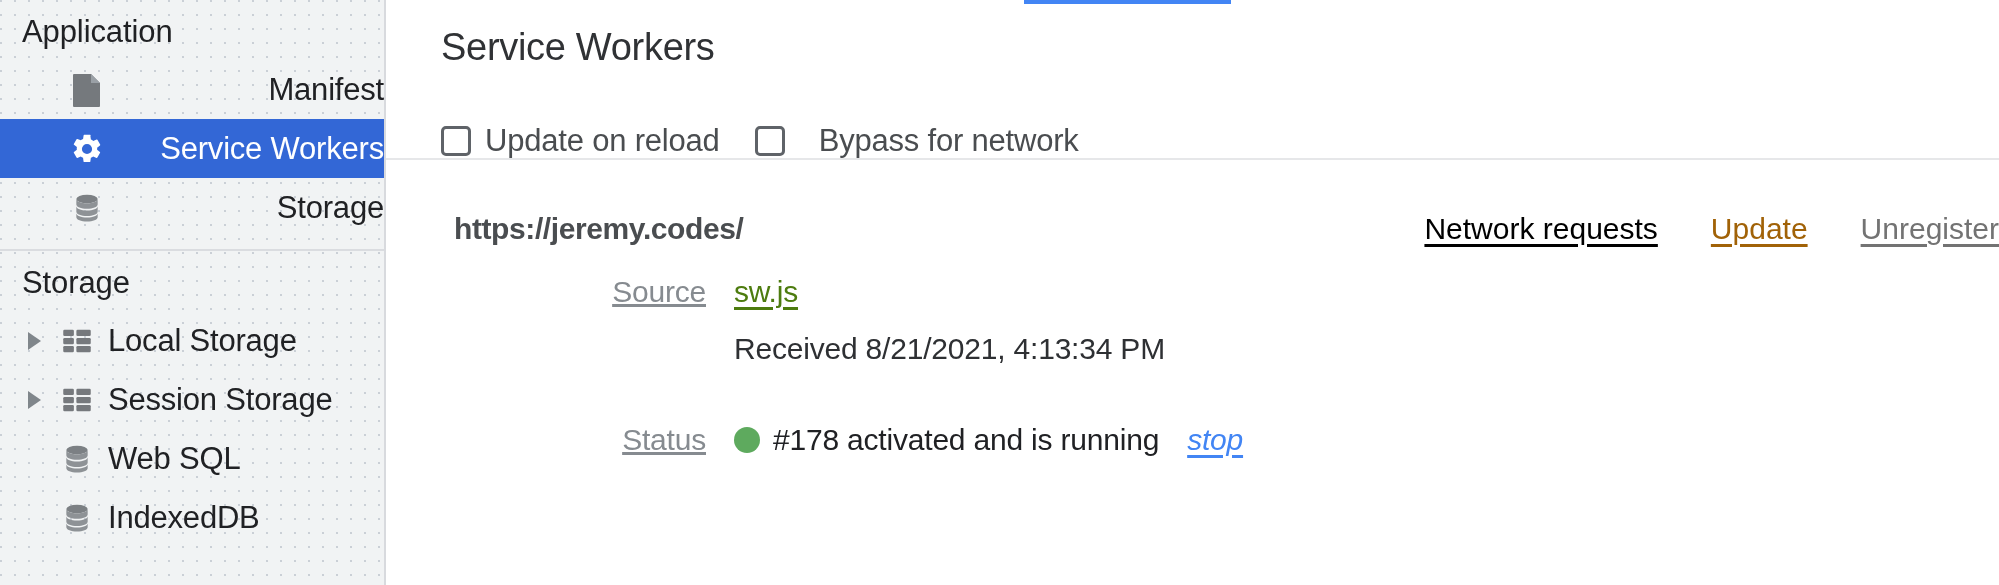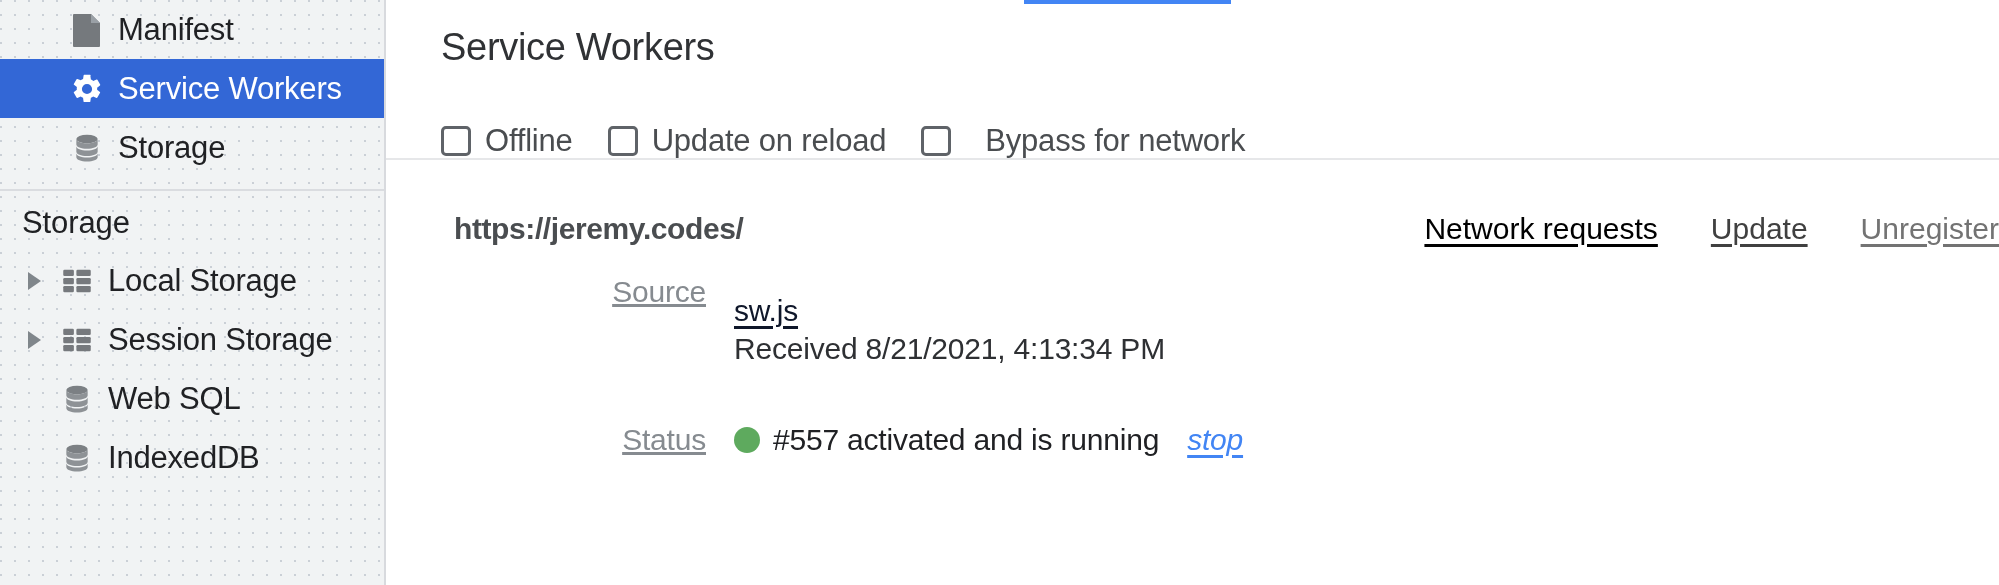--- a/index.html
+++ b/index.html
@@ -51,21 +51,21 @@
   }
 
   .tree-item {
     display: flex;
     align-items: center;
     height: 59px;
     padding-left: 22px;
     box-sizing: border-box;
     white-space: nowrap;
   }
-  .tree-item.indent-1 { padding-left: 70px; }
+  .tree-item.indent-1 { padding-left: 70px; justify-content: space-between; }
   .tree-item.indent-1-arrow { padding-left: 22px; }
 
   .tree-item .label {
     font-size: 31px;
     color: #202124;
     letter-spacing: -0.2px;
     margin-left: 14px;
   }
 
   .tree-item.selected {
@@ -264,20 +264,21 @@
   }
 </style>
 </head>
 <body>
 
 <div id="app">
 
   <div id="sidebar">
 
     <div class="tree-section">
+      <div class="section-header">Application</div>
 
       <div class="tree-item indent-1">
         <span class="icon-box">
           <svg width="30" height="34" viewBox="0 0 30 34">
             <path d="M2 1 h17 l9 9 v23 a1 1 0 0 1 -1 1 H2 a1 1 0 0 1 -1 -1 V2 a1 1 0 0 1 1 -1 z" fill="#75797d"></path>
             <path d="M19 1 l9 9 h-9 z" fill="#9aa0a6"></path>
           </svg>
         </span>
         <span class="label">Manifest</span>
       </div>
@@ -369,58 +370,54 @@
 
   <div id="main">
 
     <div id="top-cut-link"></div>
 
     <div class="panel-title">Service Workers</div>
 
     <div class="toolbar">
       <div class="cb-group">
         <span class="checkbox"></span>
-        <span class="cb-label">Offline</span>
-      </div>
-      <div class="cb-group">
-        <span class="checkbox"></span>
         <span class="cb-label">Update on reload</span>
       </div>
       <div class="cb-group">
         <span class="checkbox"></span>
         <span class="cb-label">Bypass for network</span>
       </div>
     </div>
 
     <div class="toolbar-divider"></div>
 
     <div class="worker-header">
       <div class="worker-origin">https://jeremy.codes/</div>
       <div class="worker-actions">
         <a style="color: #000000;">Network requests</a>
-        <a style="color: #404040;">Update</a>
+        <a style="color: #a16207;">Update</a>
         <a style="color: #737373;">Unregister</a>
       </div>
     </div>
 
     <div class="field-row" id="row-source">
       <div class="field-label">Source</div>
       <div class="field-value">
-        <a style="color: #0f172a; margin-top: 19px;">sw.js</a>
+        <a style="color: #4d7c0f;">sw.js</a>
       </div>
     </div>
 
     <div class="field-row" id="row-received">
       <div class="field-label"></div>
       <div class="field-value">Received 8/21/2021, 4:13:34 PM</div>
     </div>
 
     <div class="field-row" id="row-status">
       <div class="field-label">Status</div>
       <div class="field-value">
         <span class="status-dot" style="background: rgb(94, 170, 94);"></span>
-        <span class="status-text">#557 activated and is running</span>
+        <span class="status-text">#178 activated and is running</span>
         <a class="stop-link" style="color: rgb(66, 133, 244); font-style: italic;">stop</a>
       </div>
     </div>
 
   </div>
 </div>
 
 </body></html>

